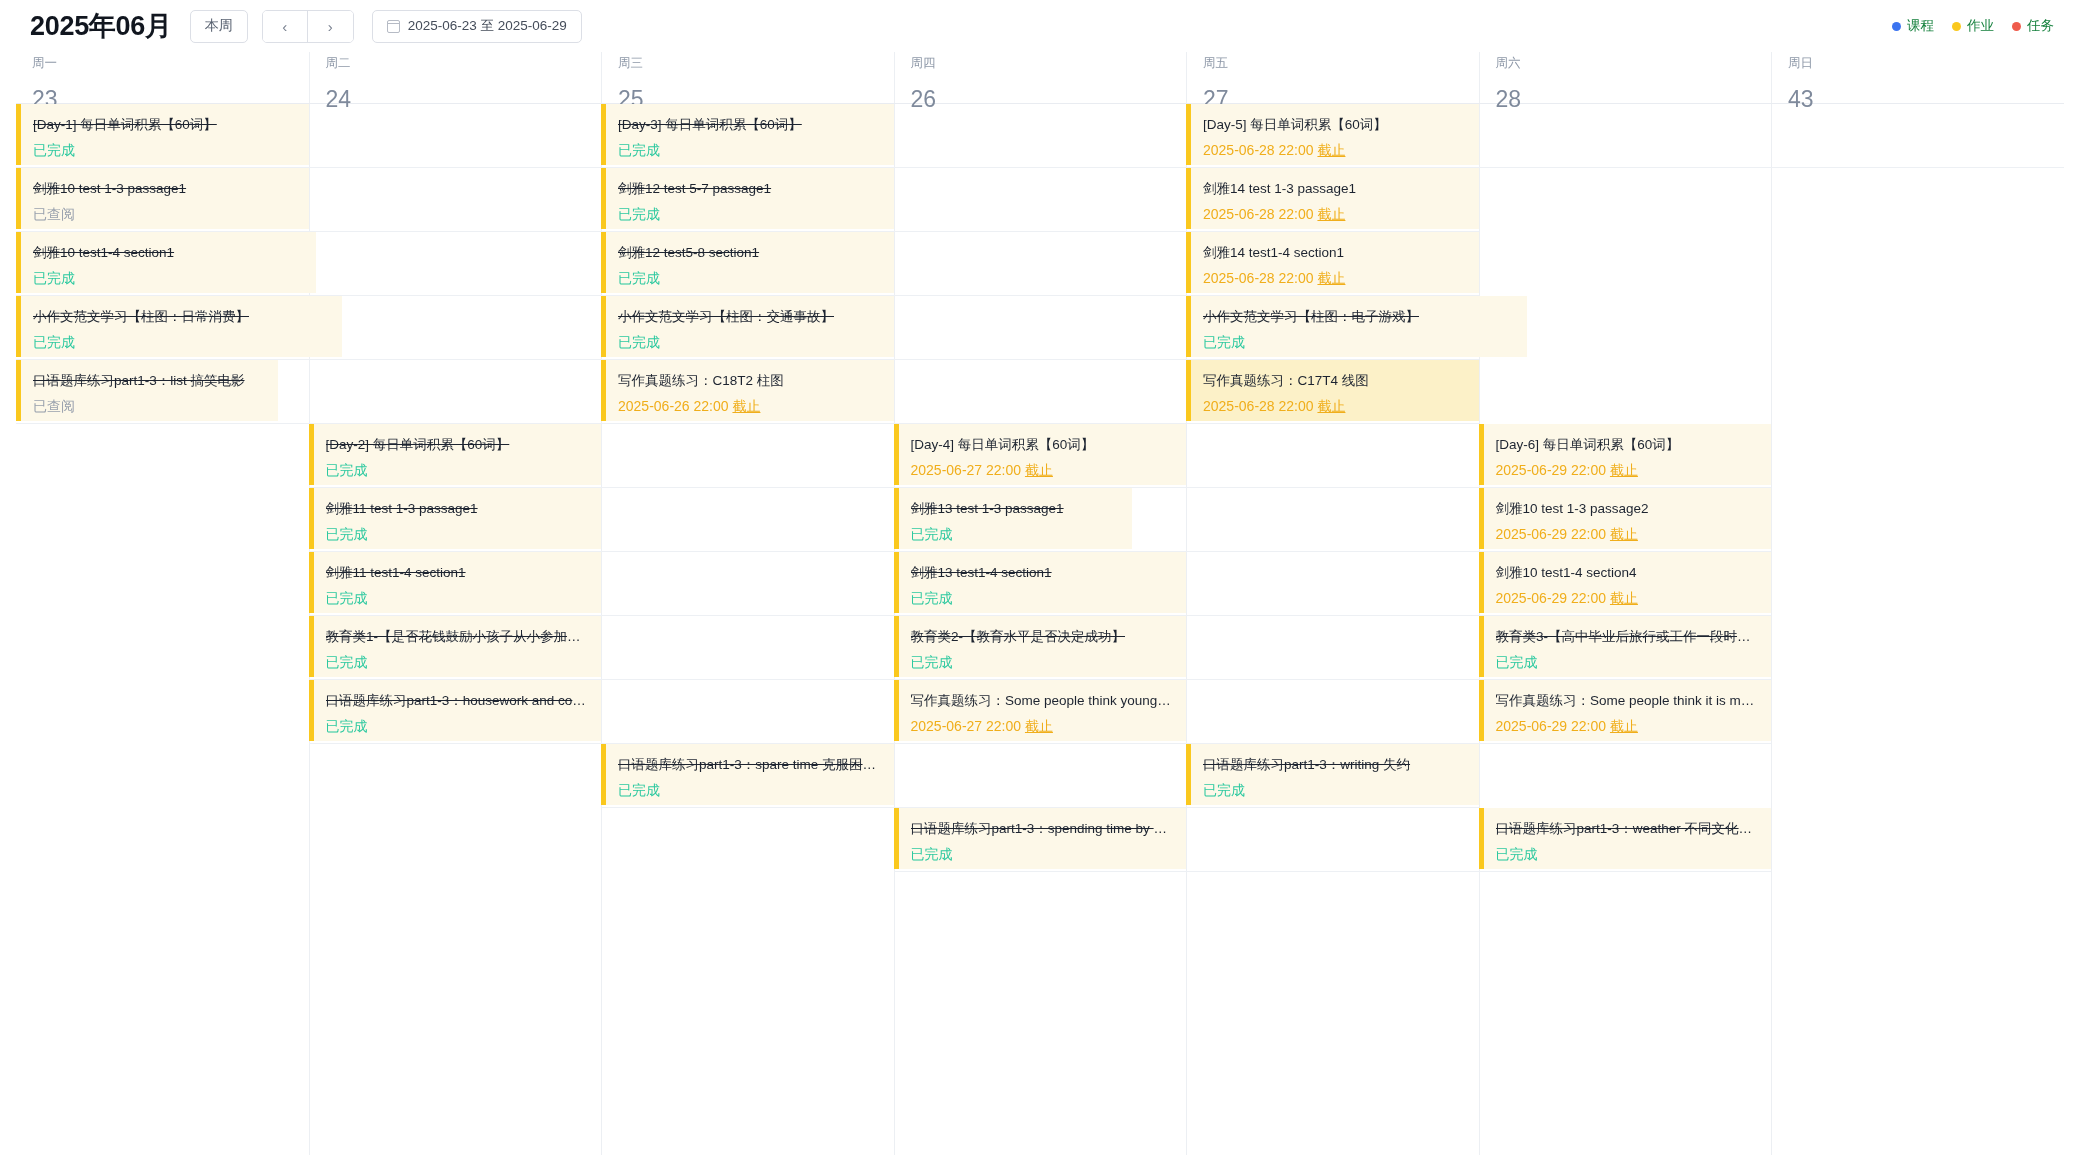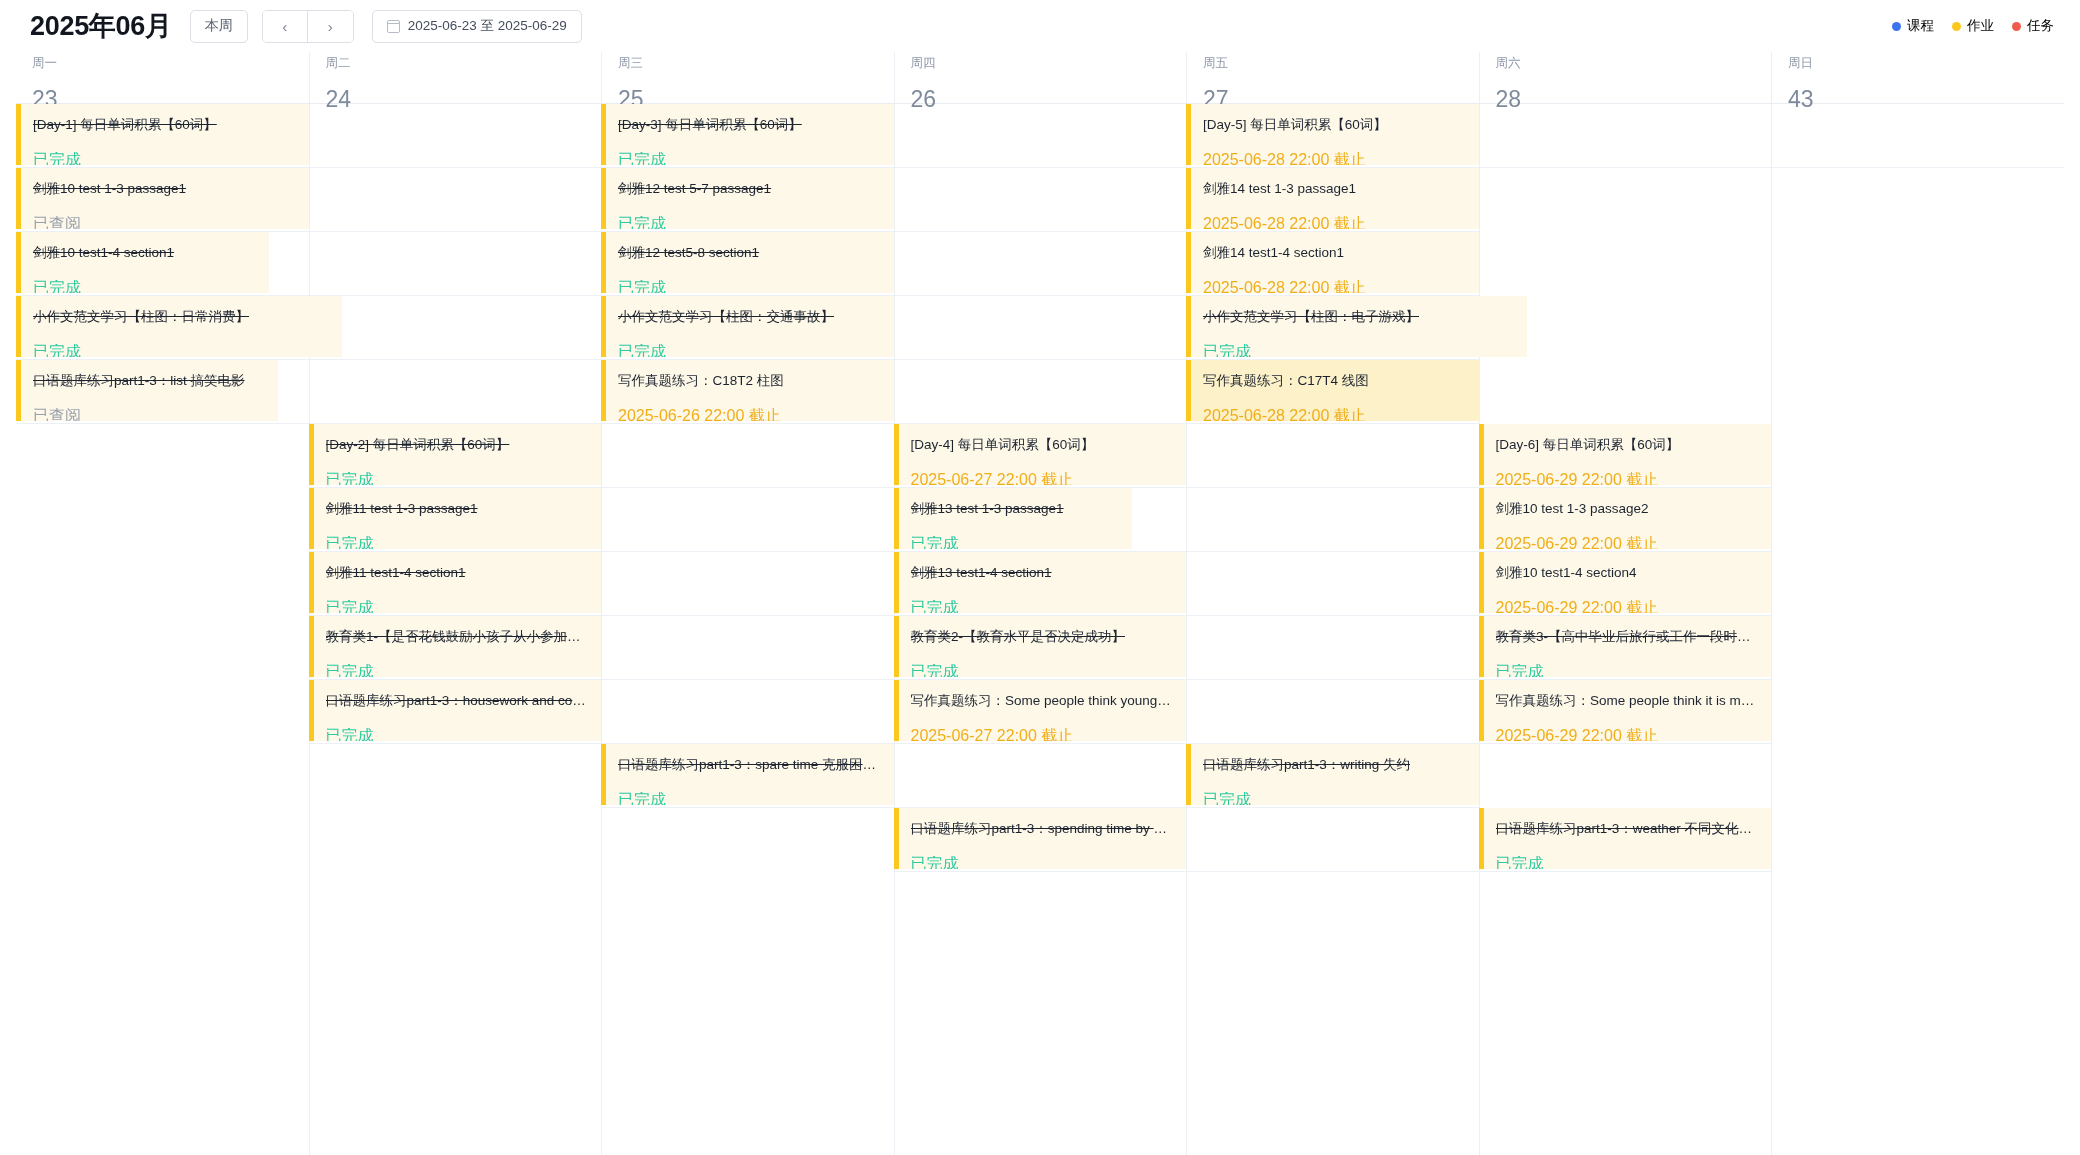--- a/index.html
+++ b/index.html
@@ -100,21 +100,21 @@
     transform: translateY(-50%);
     display: flex;
     align-items: center;
     gap: 18px;
   }
   .legend-item {
     display: flex;
     align-items: center;
     gap: 6px;
     font-size: 13.5px;
-    color: #000000;
+    color: #15803d;
     white-space: nowrap;
   }
   .legend-dot { width: 9px; height: 9px; border-radius: 50%; flex: 0 0 auto; }
 
   
   .calendar {
     position: relative;
     width: 2080px;
     height: 1103px;
     padding: 0 16px 0 16px;
@@ -178,22 +178,22 @@
   .event .etitle {
     font-size: 13.5px;
     line-height: 18px;
     color: #1d2430;
     white-space: nowrap;
     overflow: hidden;
     text-overflow: ellipsis;
   }
   .event.done .etitle { text-decoration: line-through; }
   .event .emeta {
-    margin-top: 18px;
-    font-size: 16px;
+    margin-top: 8px;
+    font-size: 14px;
     line-height: 16px;
     white-space: nowrap;
     overflow: hidden;
   }
   .emeta.st-done { color: #2ec9a0; }
   .emeta.st-read { color: #98a0ad; }
   .emeta.st-due  { color: #f0ae1b; }
   .emeta.st-due .uline { text-decoration: underline; }
 
   .rowline {
@@ -304,21 +304,21 @@
           <div class="emeta st-read">已查阅</div>
         </div>
         <div class="event done" style="left: 585px; top: 64px; width: 292.5px;">
           <div class="etitle">剑雅12 test 5-7 passage1</div>
           <div class="emeta st-done">已完成</div>
         </div>
         <div class="event" style="left: 1170px; top: 64px; width: 292.5px;">
           <div class="etitle">剑雅14 test 1-3 passage1</div>
           <div class="emeta st-due">2025-06-28 22:00 <span class="uline">截止</span></div>
         </div>
-        <div class="event done" style="left: 0px; top: 128px; width: 253px;">
+        <div class="event done" style="left: 0px; top: 128px; width: 300px;">
           <div class="etitle">剑雅10 test1-4 section1</div>
           <div class="emeta st-done">已完成</div>
         </div>
         <div class="event done" style="left: 585px; top: 128px; width: 292.5px;">
           <div class="etitle">剑雅12 test5-8 section1</div>
           <div class="emeta st-done">已完成</div>
         </div>
         <div class="event" style="left: 1170px; top: 128px; width: 292.5px;">
           <div class="etitle">剑雅14 test1-4 section1</div>
           <div class="emeta st-due">2025-06-28 22:00 <span class="uline">截止</span></div>

